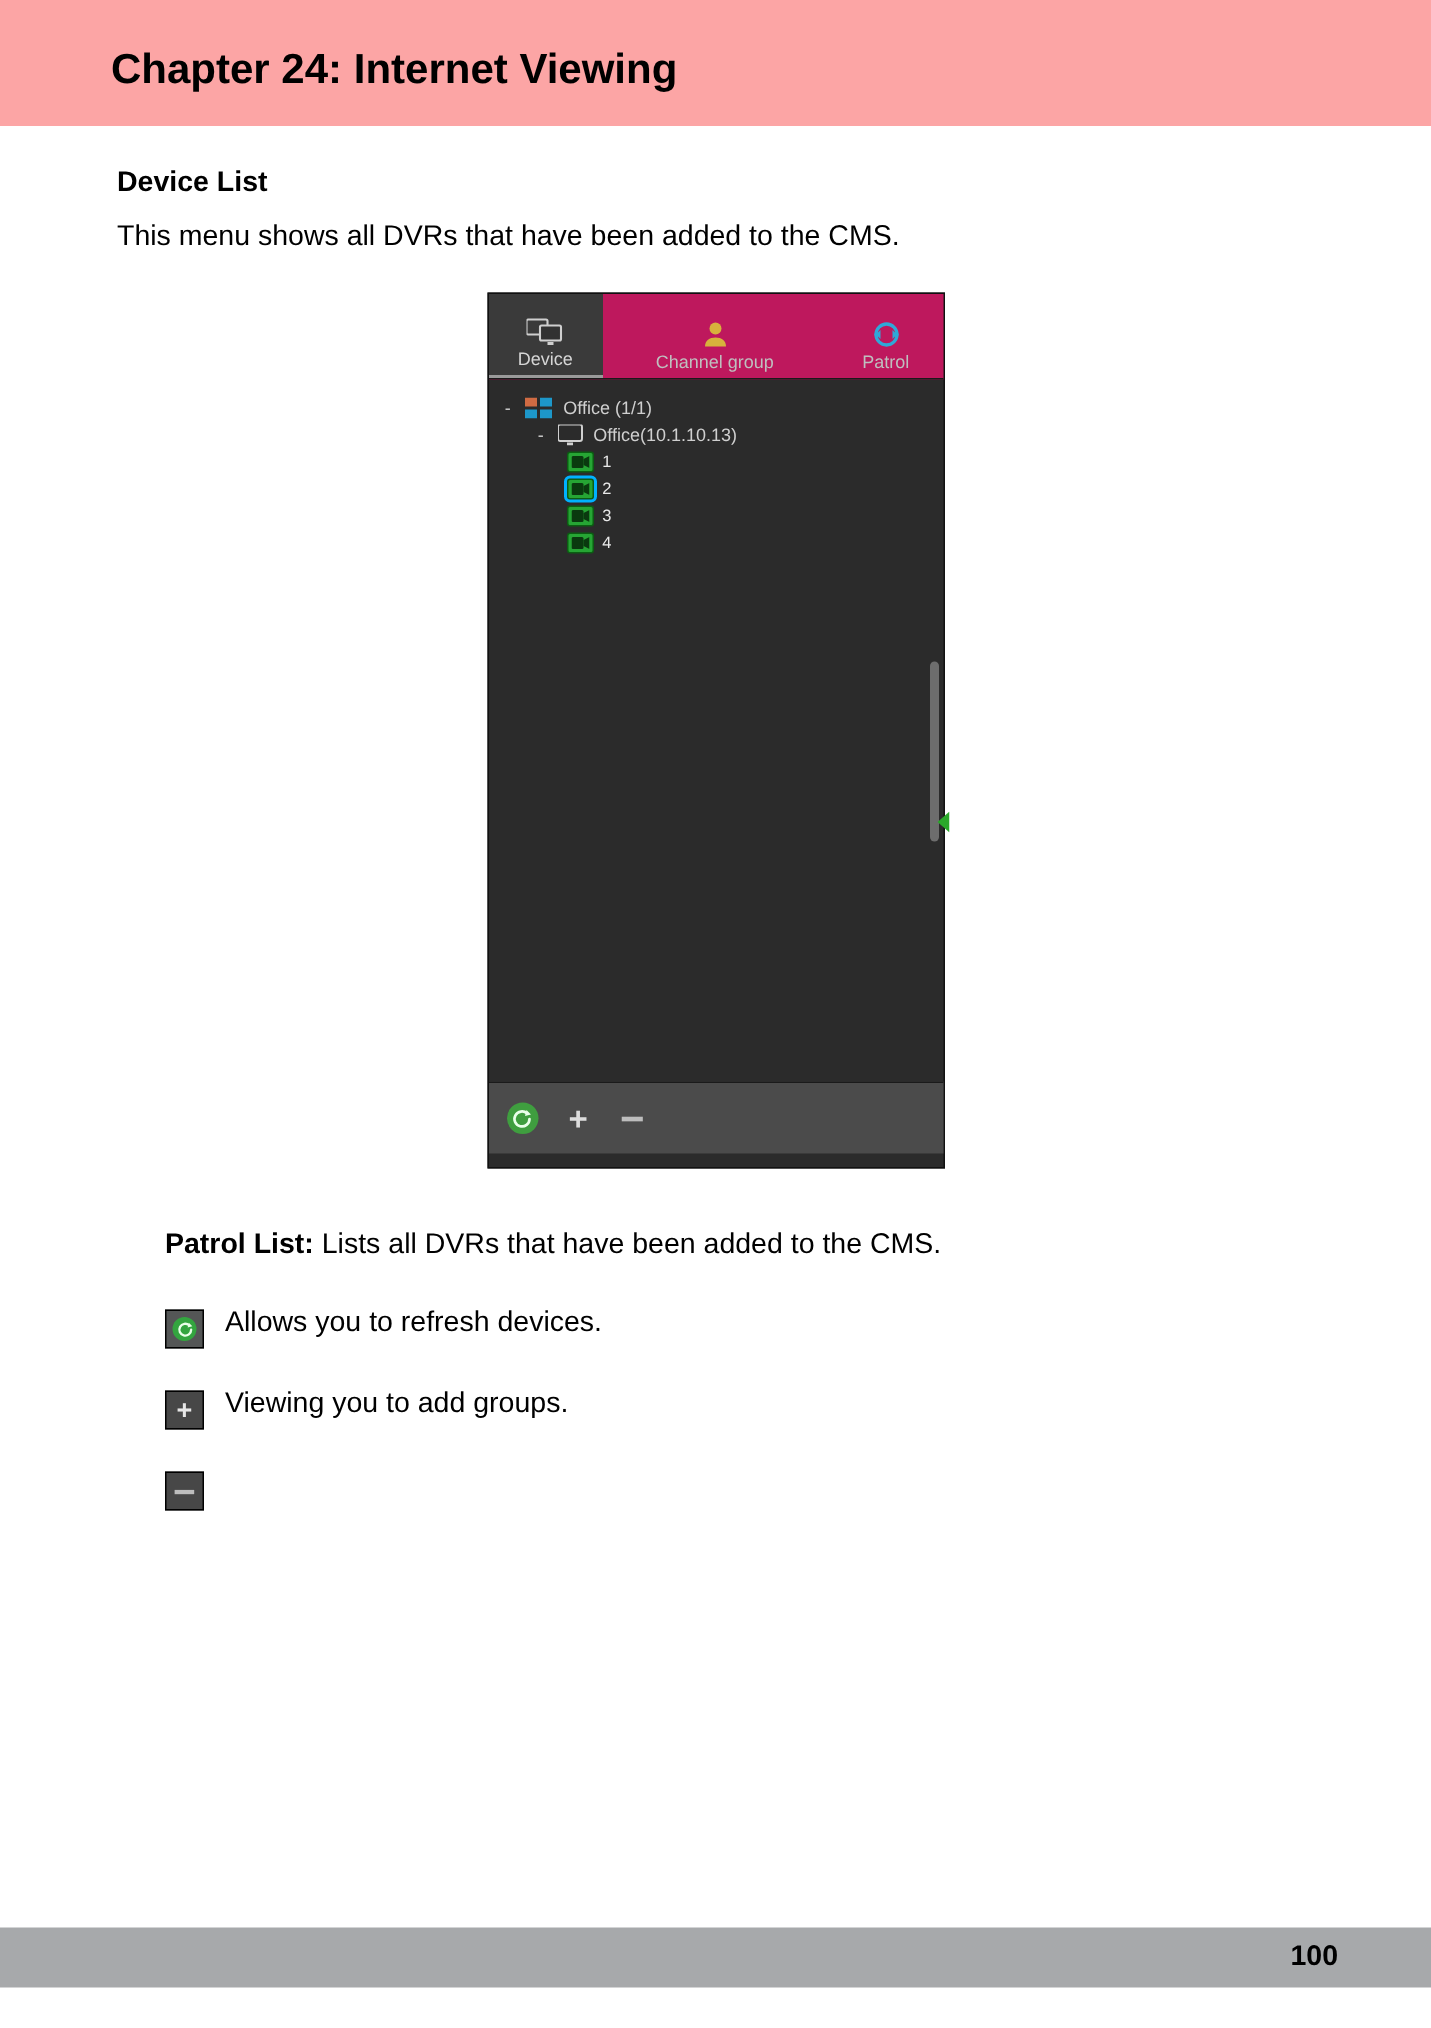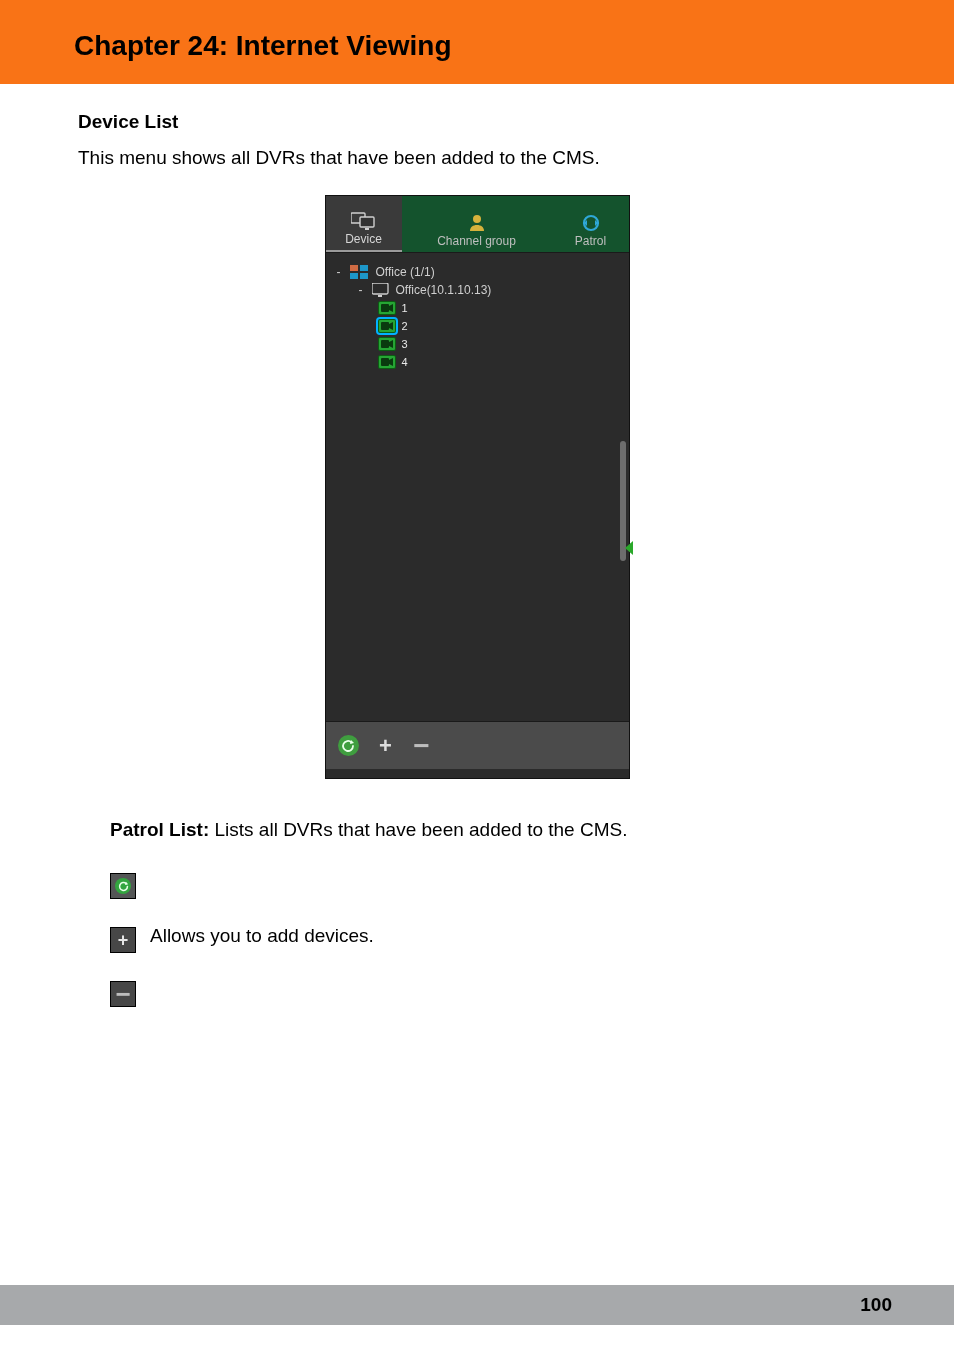--- a/index.html
+++ b/index.html
@@ -2,34 +2,34 @@
 <html><head>
 <meta charset="utf-8">
 <style>
   * { box-sizing: border-box; margin: 0; padding: 0; }
   html, body { width: 954px; height: 1352px; background: #fff; font-family: Arial, Helvetica, sans-serif; color: #000; }
   .page {
     width: 954px; height: 1352px; position: relative; background: #fff;
     padding: 0;
   }
   .chapter-bar {
-    background: #f97316;
+    background: #fca5a5;
     width: 100%;
     padding: 30px 32px 22px 74px;
   }
   .chapter-bar h1 {
     font-size: 28px;
     font-weight: 700;
     color: #000;
   }
   .body-area { padding: 24px 74px 0 74px; }
   .section-title { font-size: 19px; font-weight: 700; margin: 3px 0 14px 4px; }
   .lead-text { font-size: 19px; margin: 0 0 26px 4px; }
   .app-figure { width: 305px; height: 584px; margin: 0 auto 40px auto; background:#2b2b2b; border:1px solid #111; }
-  .tabs-row { height: 57px; display:flex; align-items:center; border-bottom:1px solid #1a1a1a; background:#14532d; }
+  .tabs-row { height: 57px; display:flex; align-items:center; border-bottom:1px solid #1a1a1a; background:#be185d; }
   .tab { flex:0 0 auto; text-align:center; color:#bfbfbf; font-size:12px; cursor:pointer; display:flex; flex-direction:column; align-items:center; justify-content:flex-end; height:100%; padding:6px 4px 4px 4px; }
   .tab.device { width:76px; background:#3a3a3a; border-bottom:2px solid #9a9a9a; color:#d6d6d6; }
   .tab.channel { width:150px; }
   .tab.patrol { width:78px; }
   .tab-icon-holder { height:22px; display:flex; align-items:center; justify-content:center; }
   .tree-panel { height: 468px; padding:10px 0 0 8px; color:#cfcfcf; font-size:12px; position:relative; }
   .tree-scrollbar { position:absolute; right:3px; top:188px; width:6px; height:120px; background:#6d6d6d; border-radius:3px; }
   .tree-arrow-overlay { position:absolute; right:-4px; top:288px; }
   .tree-root { display:flex; align-items:center; gap:6px; padding:2px 0; }
   .tree-row { display:flex; align-items:center; gap:6px; padding:2px 0; padding-left:22px; }
@@ -195,27 +195,28 @@
 
       <div class="icon-row">
         <span class="icon-badge refresh">
           <span class="ring">
             <svg width="11" height="11" viewBox="0 0 14 14">
               <path d="M12 7a5 5 0 1 1-1.6-3.7" fill="none" stroke="#e8ffe8" stroke-width="2" stroke-linecap="round"></path>
               <polygon points="10,1 13,4 9,5" fill="#e8ffe8"></polygon>
             </svg>
           </span>
         </span>
+        <span> Allows you to refresh devices.</span>
       </div>
 
       <div class="icon-row">
         <span class="icon-badge plus">
           <span class="plus-g">+</span>
         </span>
-        <span> Allows you to add devices.</span>
+        <span> Viewing you to add groups.</span>
       </div>
 
       <div class="icon-row">
         <span class="icon-badge minus">
           <span class="minus-g">−</span>
         </span>
       </div>
     </div>
   </div>
 

